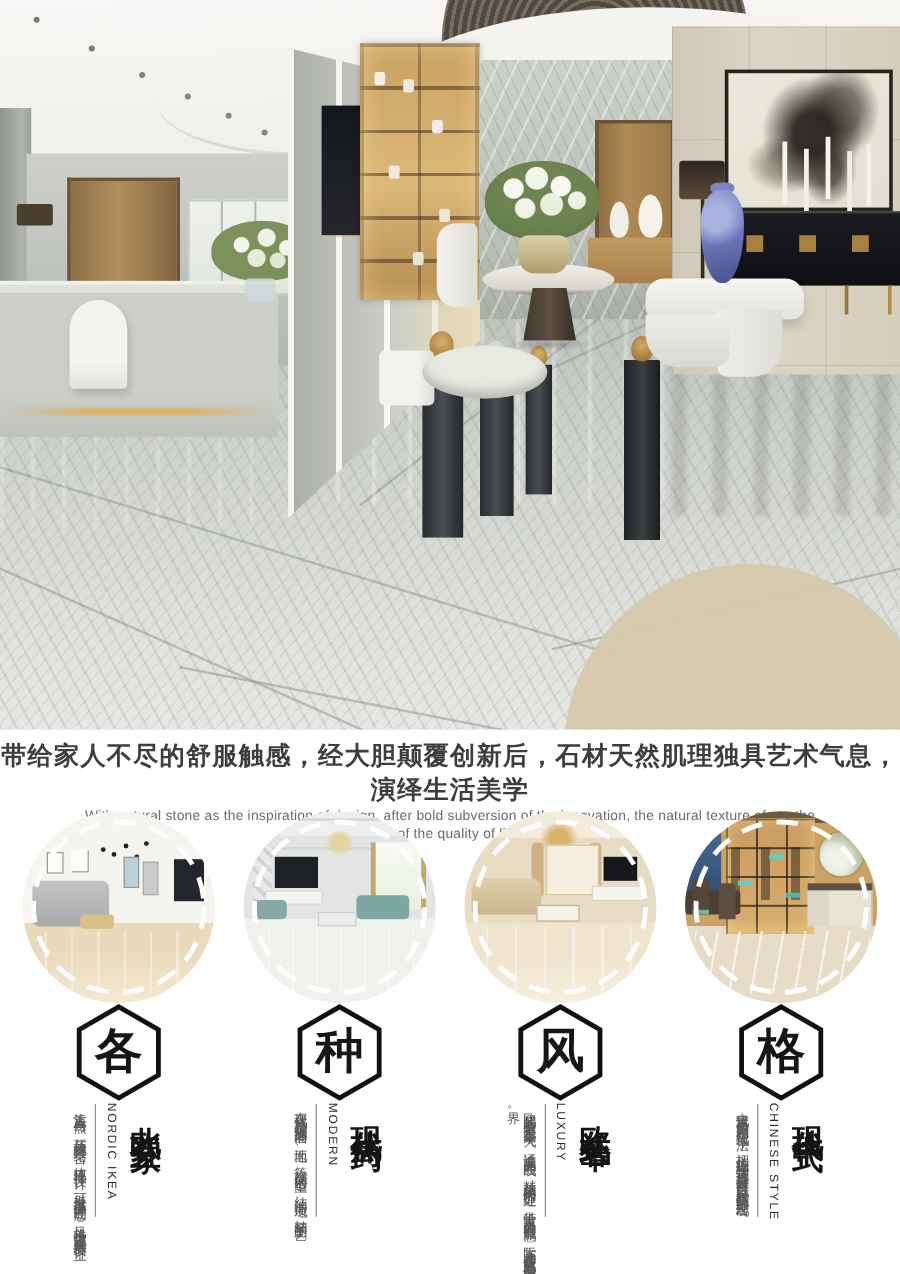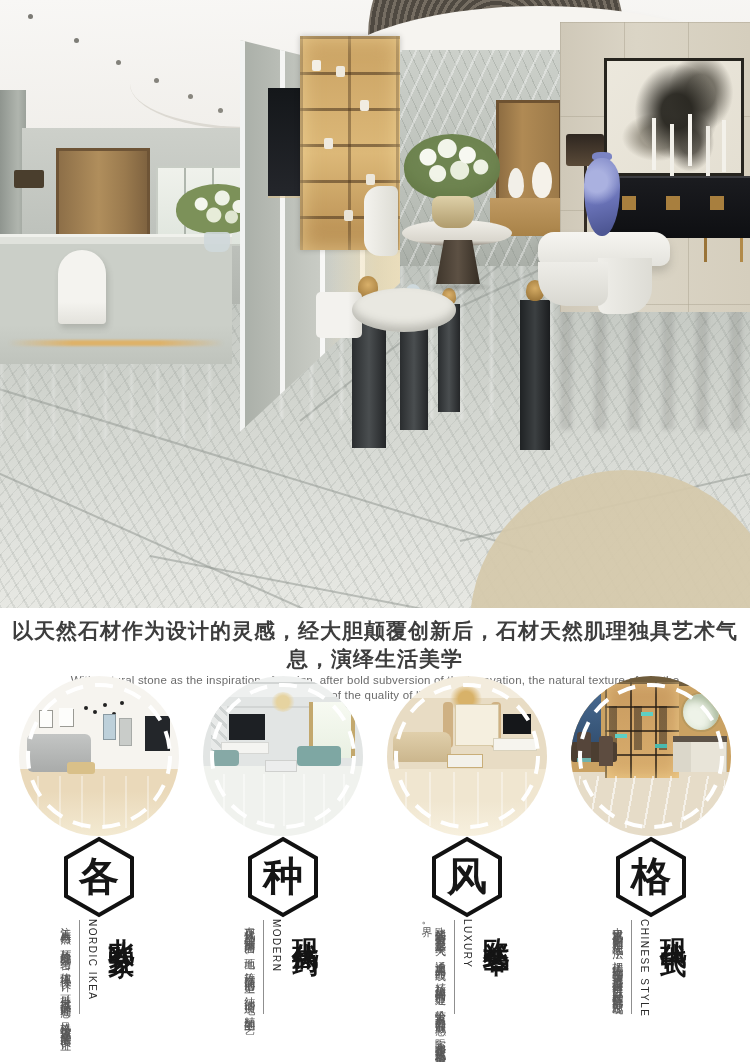--- a/index.html
+++ b/index.html
@@ -345,21 +345,21 @@
     <div class="abs h-bouquet"></div>
     <div class="abs h-urn"></div>
     <div class="abs h-bench1"></div>
     <div class="abs h-bench2"></div>
     <div class="abs h-bench3"></div>
     <div class="abs h-bvlip"></div>
     <div class="abs h-bvase"></div>
   </div>
 
   <div class="intro">
-    <div class="headline">以天然石材作为设计的灵感，经大胆颠覆创新后，石材天然肌理独具艺术气息，演绎生活美学</div>
+    <div class="headline">带给家人不尽的舒服触感，经大胆颠覆创新后，石材天然肌理独具艺术气息，演绎生活美学</div>
     <div class="subline">With natural stone as the inspiration of design, after bold subversion of the innovation, the natural texture of art, the</div>
     <div class="subline">interpretation of the quality of life aesthetics.</div>
   </div>
 
   <div class="style-row">
 
     <div class="style-col">
       <div class="photo p1">
         <div class="abs p1-pend"></div>
         <div class="abs p1-frames"></div>

